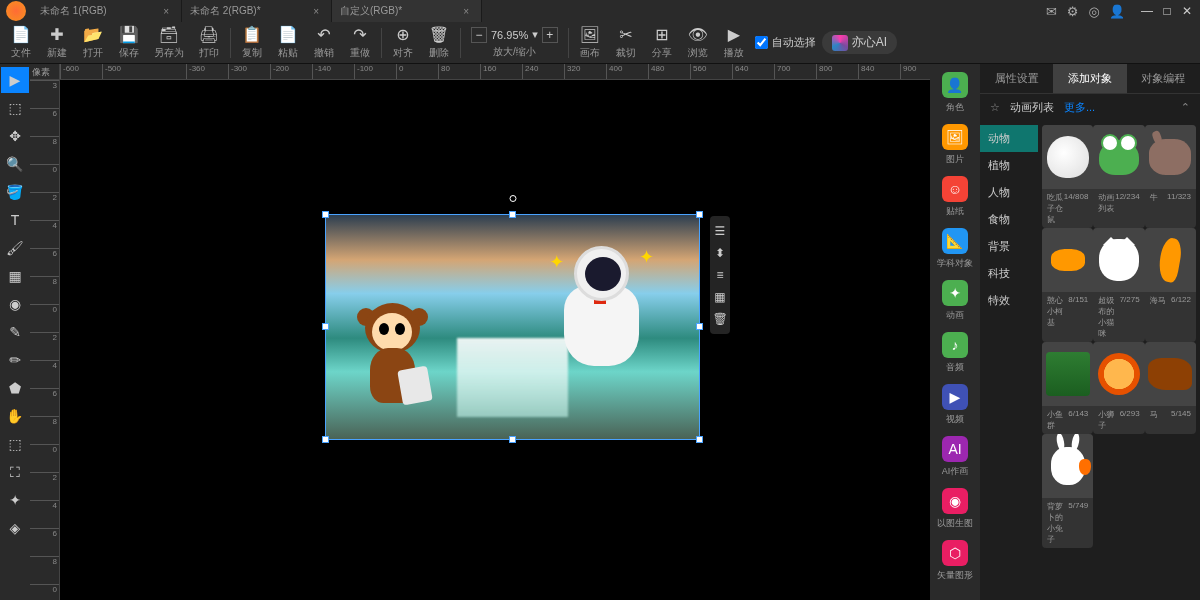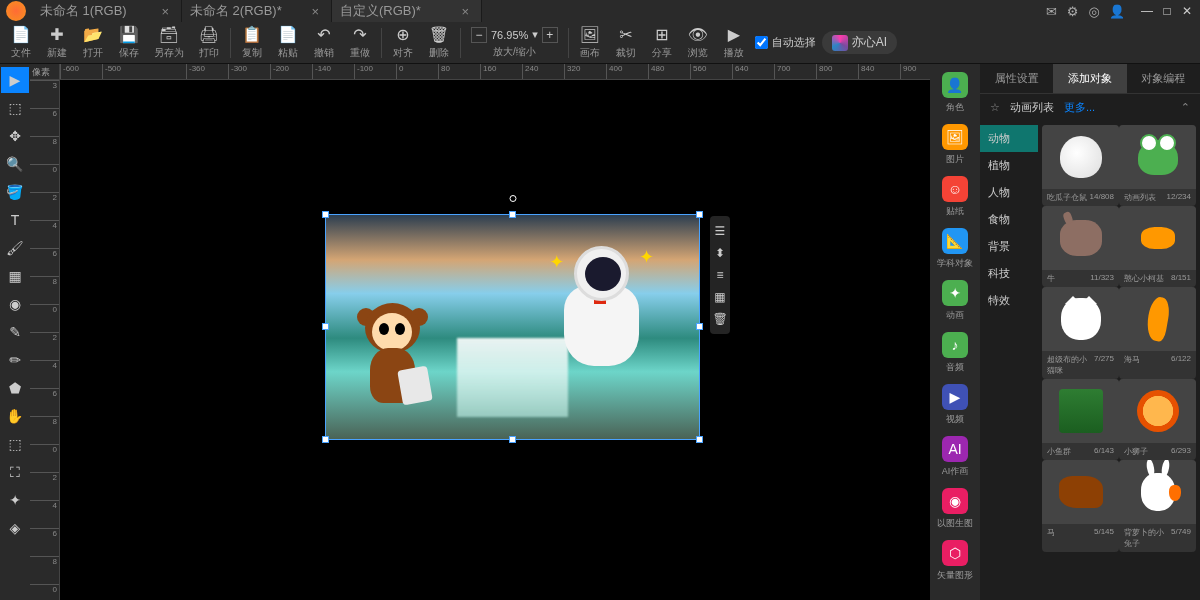--- a/index.html
+++ b/index.html
@@ -1,20 +1,20 @@
 <!DOCTYPE html>
 <html><head>
 <meta charset="utf-8">
 <style>
 *{margin:0;padding:0;box-sizing:border-box;font-family:"Microsoft YaHei",sans-serif;-webkit-font-smoothing:antialiased}
 body{width:1200px;height:600px;background:#1a1a1a;color:#ccc;overflow:hidden;font-size:11px}
 .titlebar{height:22px;background:#2a2a2a;display:flex;align-items:center}
 .app-icon{width:20px;height:20px;margin:0 6px;background:radial-gradient(circle,#ff6b35,#f7931e);border-radius:50%}
 .tabs{display:flex;flex:1;height:100%}
-.tab{display:flex;align-items:center;padding:0 8px;min-width:150px;border-right:1px solid #1a1a1a;color:#999;font-size:13px;cursor:pointer}
+.tab{display:flex;align-items:center;padding:0 8px;min-width:150px;border-right:1px solid #1a1a1a;color:#999;font-size:10px;cursor:pointer}
 .tab.active{background:#333}
 .tab-close{margin-left:auto;padding:0 4px;color:#888}
 .title-icons{display:flex;gap:10px;padding:0 8px;align-items:center}
 .title-icons span{color:#aaa;font-size:13px;cursor:pointer}
 .win-controls{display:flex;gap:2px;padding:0 4px}
 .win-btn{width:18px;height:18px;display:flex;align-items:center;justify-content:center;color:#ccc;cursor:pointer;font-size:12px}
 .toolbar{height:42px;background:#2a2a2a;display:flex;align-items:center;padding:0 6px;gap:6px;border-bottom:1px solid #111}
 .tb-item{display:flex;flex-direction:column;align-items:center;gap:2px;padding:2px 4px;cursor:pointer;min-width:30px}
 .tb-item .icon{font-size:16px;color:#ccc;height:18px;display:flex;align-items:center}
 .tb-item .lbl{font-size:10px;color:#999;white-space:nowrap}
@@ -67,21 +67,21 @@
 .rp-star{color:#888}
 .rp-more{color:#0a84ff;cursor:pointer}
 .rp-chev{margin-left:auto;color:#888;cursor:pointer}
 .rp-search{display:flex;padding:0 6px 6px}
 .rp-search input{flex:1;background:#333;border:1px solid #444;height:22px;color:#ccc;padding:0 6px;font-size:11px}
 .rp-search button{width:38px;background:#0a84ff;color:#fff;border:none;font-size:11px;cursor:pointer}
 .rp-body{flex:1;display:flex;overflow:hidden}
 .rp-cats{width:58px;display:flex;flex-direction:column;padding-top:4px}
 .rp-cat{padding:6px 8px;font-size:11px;color:#ccc;cursor:pointer}
 .rp-cat.active{background:#0f766e}
-.rp-grid{flex:1;overflow-y:auto;padding:4px;display:grid;grid-template-columns:1fr 1fr;gap:0;align-content:start}
+.rp-grid{flex:1;overflow-y:auto;padding:4px;display:grid;grid-template-columns:1fr 1fr 1fr;gap:0;align-content:start}
 .asset{background:#333;border-radius:4px;overflow:hidden;display:flex;flex-direction:column}
 .asset-img{height:64px;background:#444;display:flex;align-items:center;justify-content:center;font-size:30px;position:relative}
 .asset-meta{display:flex;justify-content:space-between;padding:3px 5px;font-size:8px;color:#999}
 .hamster{width:42px;height:42px;background:radial-gradient(circle at 40% 40%,#fff,#ddd);border-radius:50% 50% 45% 45%}
 .frog{width:40px;height:35px;background:#4caf50;border-radius:50% 50% 40% 40%;position:relative}
 .frog::before,.frog::after{content:"";position:absolute;width:14px;height:14px;background:#fff;border-radius:50%;top:-6px;border:2px solid #4caf50}
 .frog::before{left:2px}.frog::after{right:2px}
 .cow{width:42px;height:36px;background:#8d6e63;border-radius:40%;position:relative}
 .cow::before{content:"";position:absolute;width:8px;height:12px;background:#8d6e63;border-radius:40%;top:-8px;left:4px;transform:rotate(-20deg)}
 .corgi{width:34px;height:22px;background:#ff9800;border-radius:40%;position:relative}

